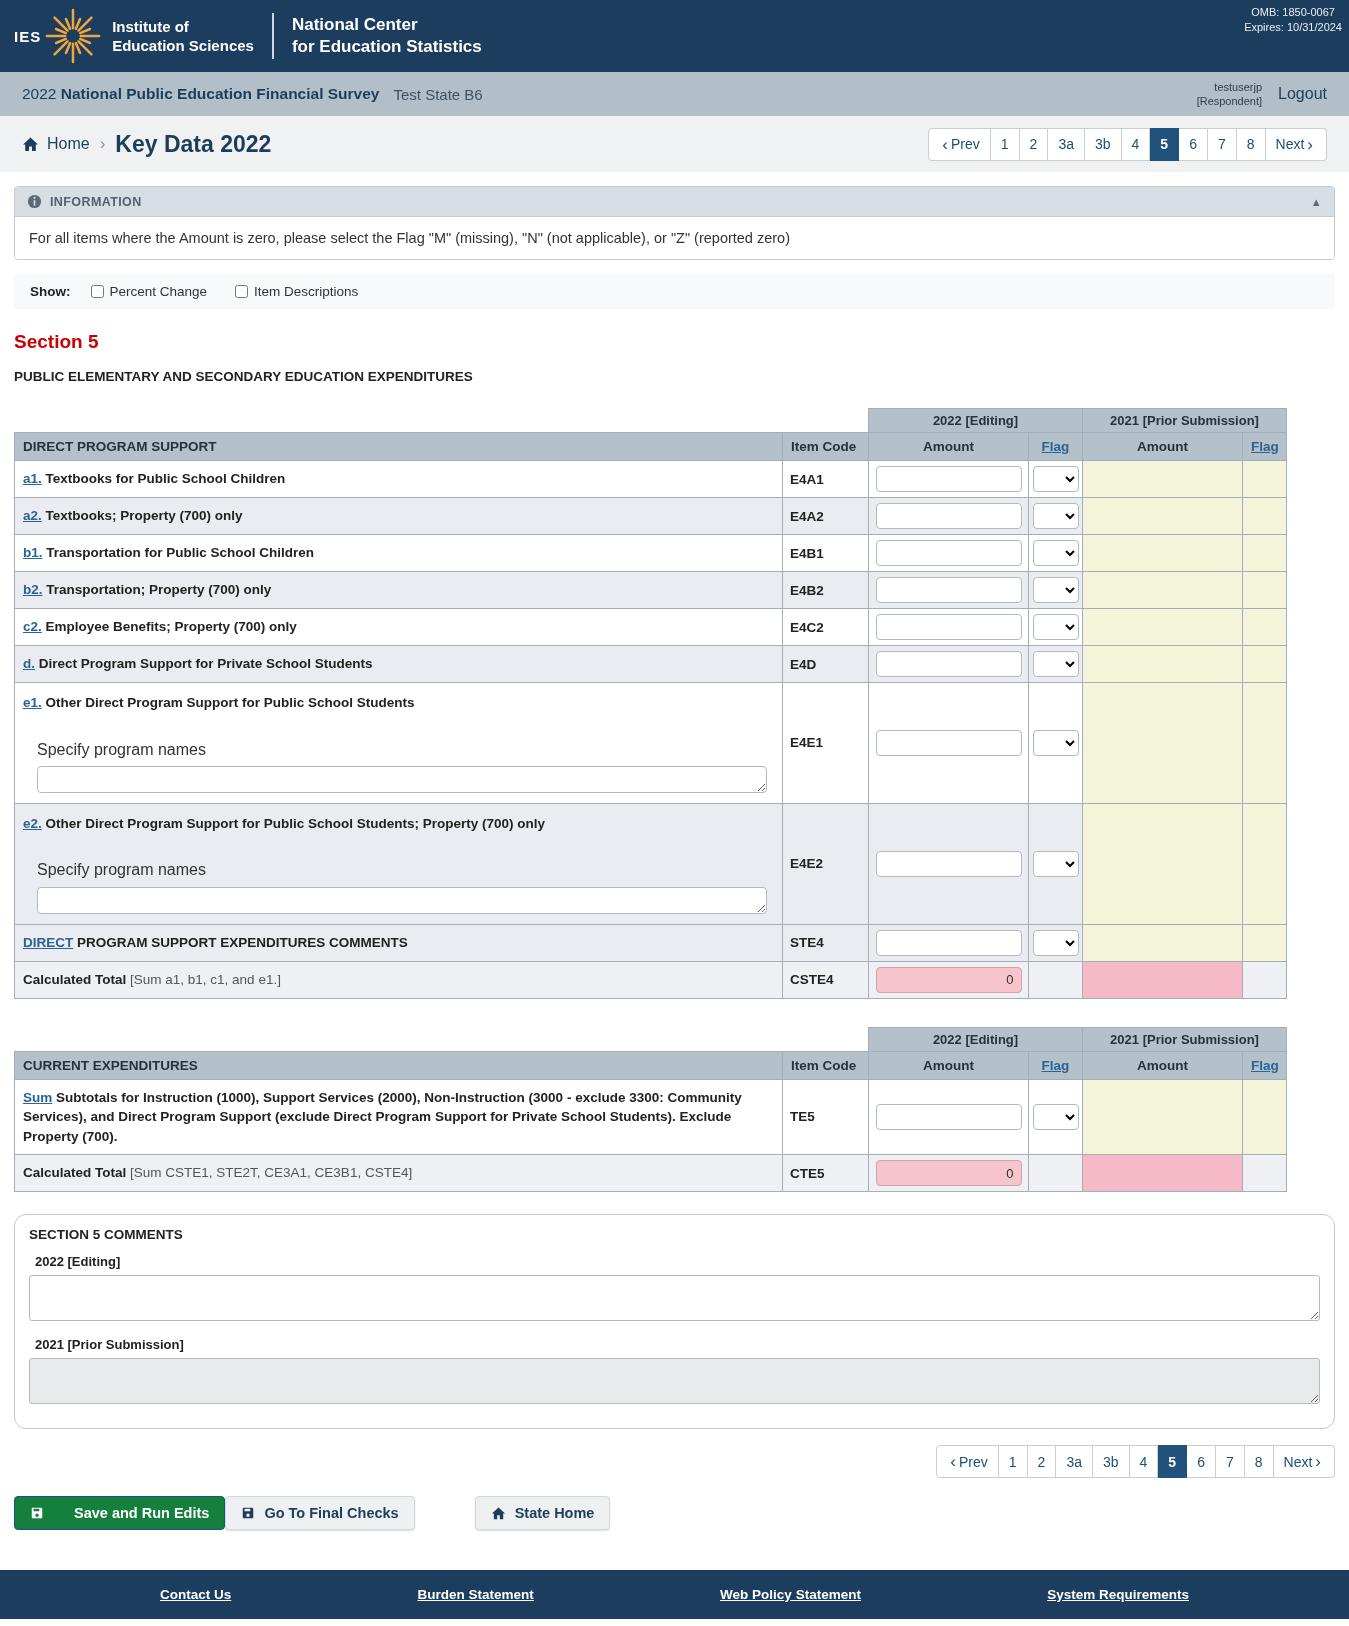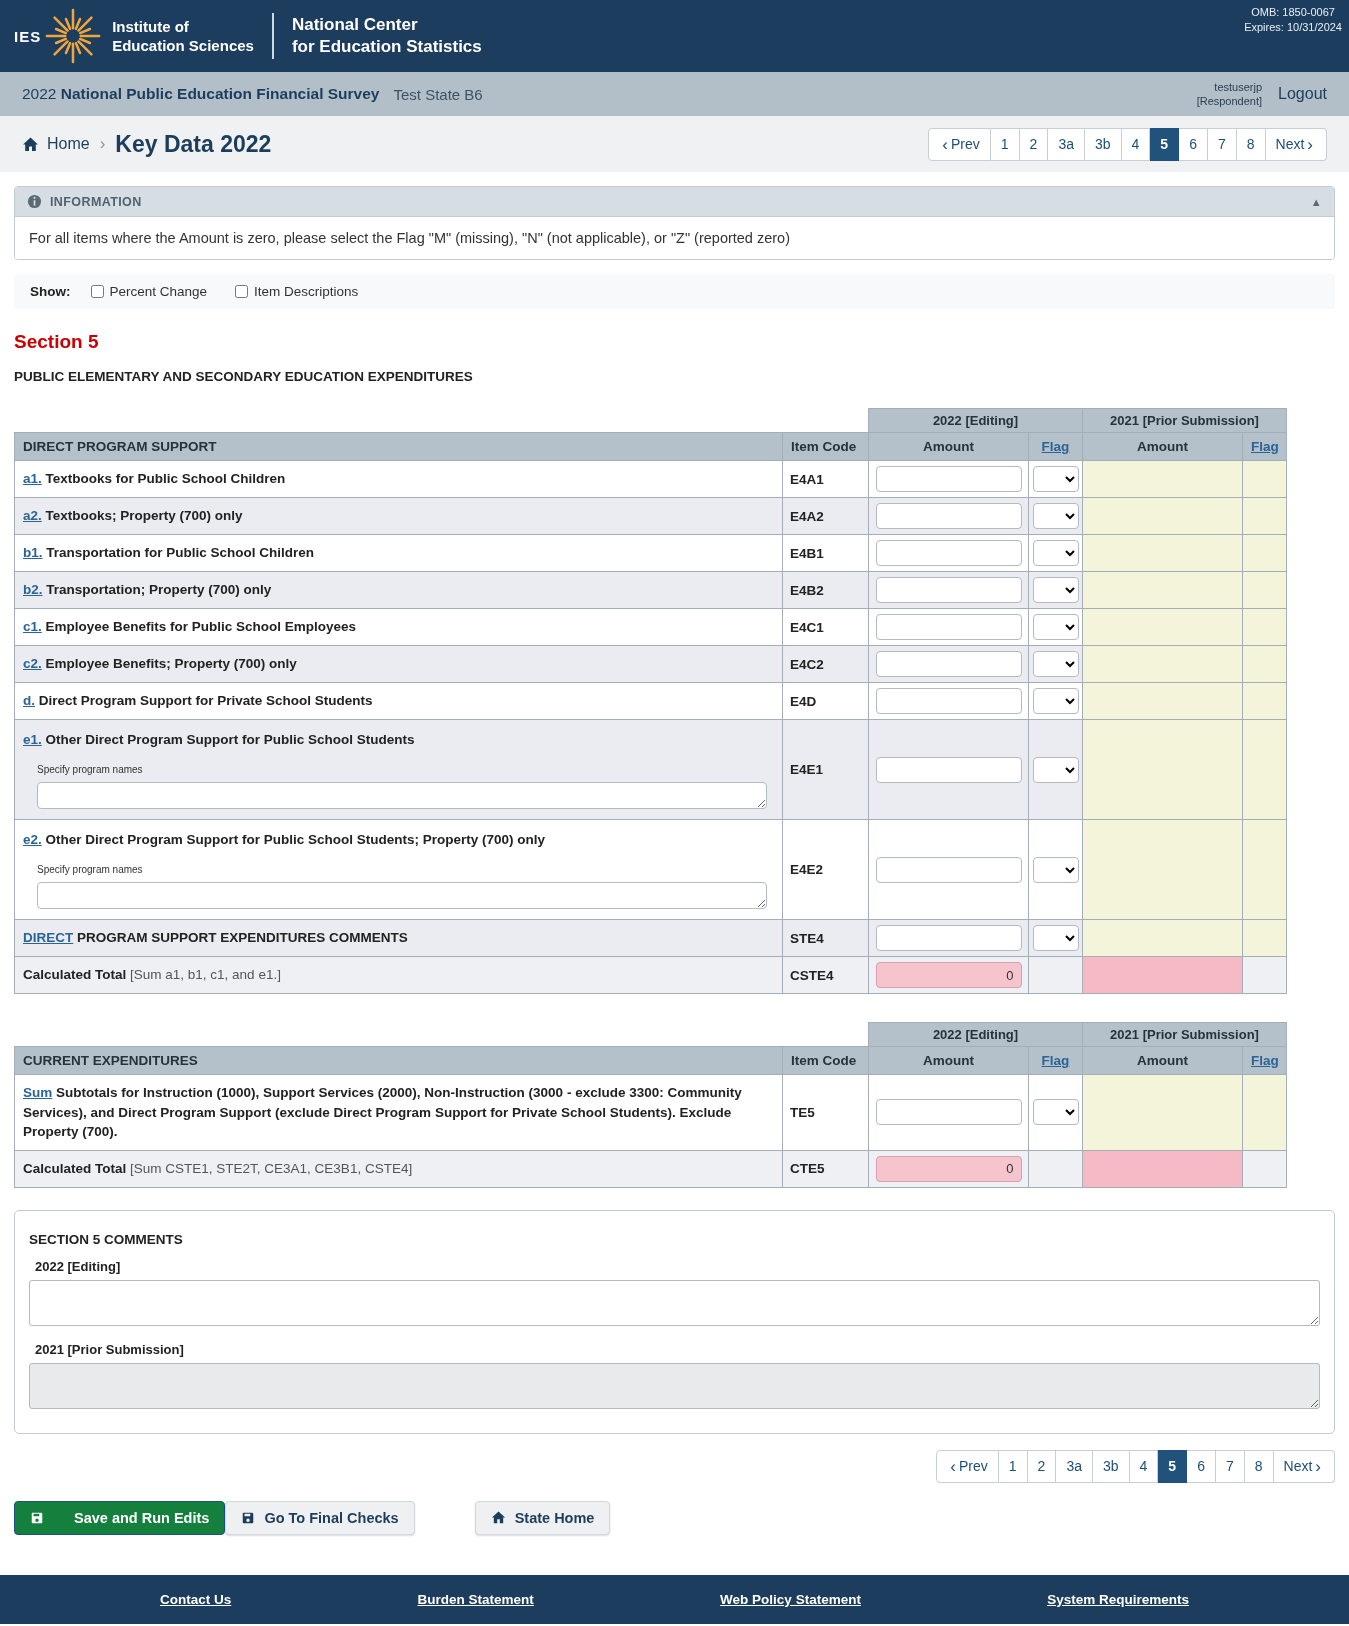--- a/index.html
+++ b/index.html
@@ -76,33 +76,33 @@
   .item-link { color:#2a6496; font-weight:bold; text-decoration:underline; }
   .item-label { font-weight:bold; color:#222; }
   .code-cell { padding:5px 7px; font-weight:bold; font-size:13.5px; color:#222; }
   .amount-cell, .flag-cell { text-align:center; height:37px; }
   .amount-input { width:146px; height:26px; border:1px solid #b3bac0; border-radius:4px; background:#fff;
                   padding:0 7px; font-size:13px; font-family:inherit; }
   .flag-select { width:46px; height:26px; border:1px solid #b3bac0; border-radius:4px; background:#fff; font-size:12px; }
   td.prior { background:#f4f4da; }
   #dps-items tr:nth-child(even) { background:#ebecf1; }
   .specify-row .label-cell { padding:10px 8px 10px; }
-  .specify-label { font-size:10px; font-weight:normal; color:#333; margin:13px 0 5px 14px; }
+  .specify-label { font-size:16px; font-weight:normal; color:#333; margin:25px 0 5px 14px; }
   .specify-input { width:730px; height:27px; margin-left:14px; display:block; border:1px solid #b3bac0;
                    border-radius:4px; resize:vertical; font-family:inherit; font-size:13px; padding:3px 6px; }
   .subtotal-row { background:#ebecf1; }
   .calc-row { background:#eef0f4; }
   .calc-label { font-weight:bold; color:#222; }
   .calc-detail { font-weight:normal; color:#555; }
   .calc-input { background:#f6c4cd; border-color:#d7a0ac; text-align:right; color:#333; }
   td.calc-prior { background:#f6bac6; }
   #ce-row { background:#fff; }
 
   
-  .comments-panel { margin:22px 14px 0; border:1px solid #c3cbd2; border-radius:5px; padding:21px 14px 20px; }
+  .comments-panel { margin:22px 14px 0; border:1px solid #c3cbd2; border-radius:12px; padding:12px 14px 20px; }
   .comments-title { font-weight:bold; font-size:13.5px; color:#222; margin-bottom:12px; }
   .comments-label { font-weight:bold; font-size:13px; color:#222; margin:12px 0 6px 6px; }
   .comments-input { width:100%; height:46px; border:1px solid #b3bac0; border-radius:3px; resize:vertical;
                     font-family:inherit; font-size:13px; padding:4px 7px; }
   .comments-input.prior-ta { background:#e9eaeb; }
 
   
   .actions { display:flex; align-items:center; margin:18px 14px 0; }
   .btn { display:flex; align-items:center; gap:9px; height:34px; padding:0 15px; border-radius:4px;
          font-size:14.5px; font-weight:bold; font-family:inherit; cursor:pointer; }
@@ -308,31 +308,20 @@
       <a class="item-link" href="#">b2.</a>
       <span class="item-label">Transportation; Property (700) only</span>
     </td>
     <td class="code-cell">E4B2</td>
     <td class="amount-cell"><input type="text" class="amount-input" style=""></td>
     <td class="flag-cell"><select class="flag-select"><option></option></select></td>
     <td class="amount-cell prior"></td>
     <td class="flag-cell prior"></td>
   </tr>
 
-  <tr class="item-row">
-    <td class="label-cell">
-      <a class="item-link" href="#">c1.</a>
-      <span class="item-label">Employee Benefits for Public School Employees</span>
-    </td>
-    <td class="code-cell">E4C1</td>
-    <td class="amount-cell"><input type="text" class="amount-input" style=""></td>
-    <td class="flag-cell"><select class="flag-select"><option></option></select></td>
-    <td class="amount-cell prior"></td>
-    <td class="flag-cell prior"></td>
-  </tr>
 
   <tr class="item-row">
     <td class="label-cell">
       <a class="item-link" href="#">c2.</a>
       <span class="item-label">Employee Benefits; Property (700) only</span>
     </td>
     <td class="code-cell">E4C2</td>
     <td class="amount-cell"><input type="text" class="amount-input" style=""></td>
     <td class="flag-cell"><select class="flag-select"><option></option></select></td>
     <td class="amount-cell prior"></td>

